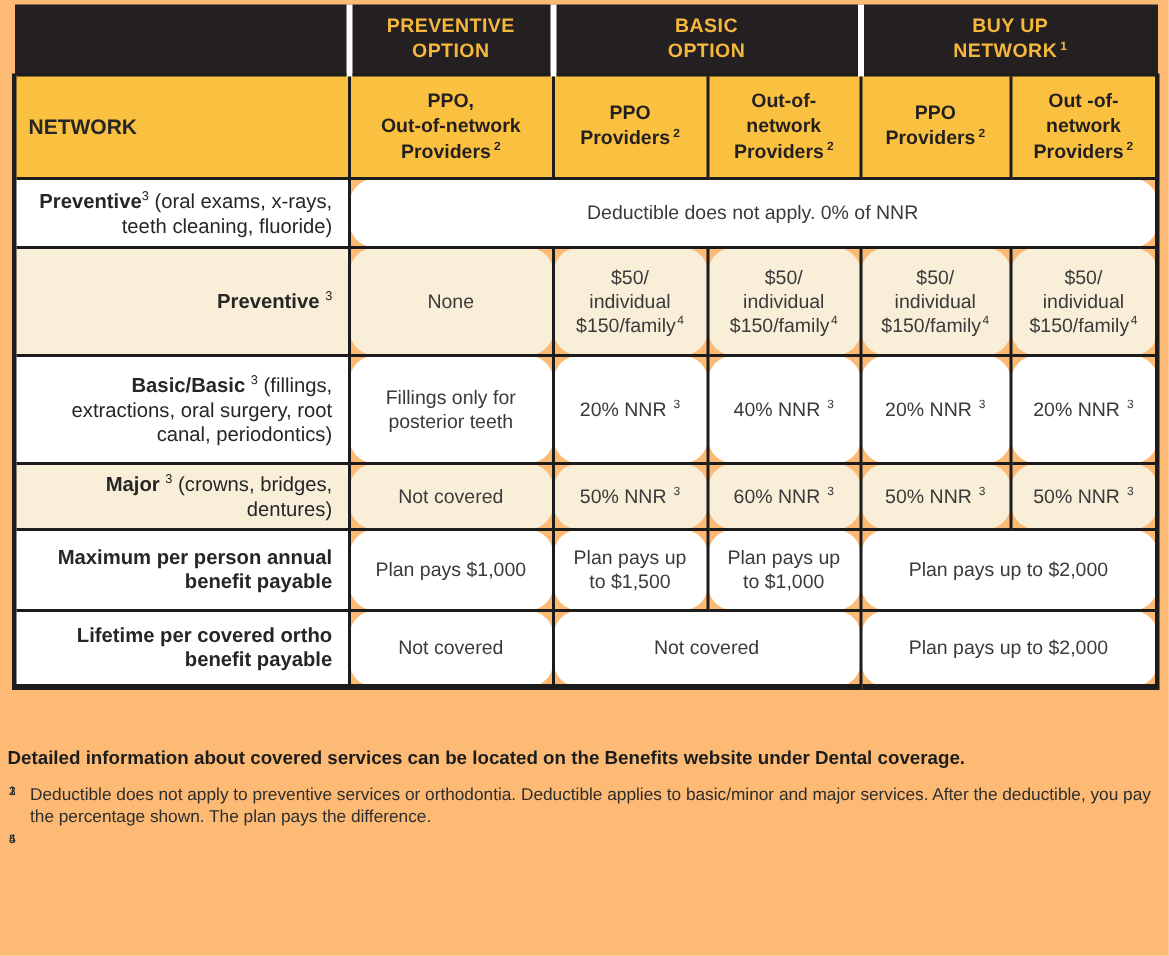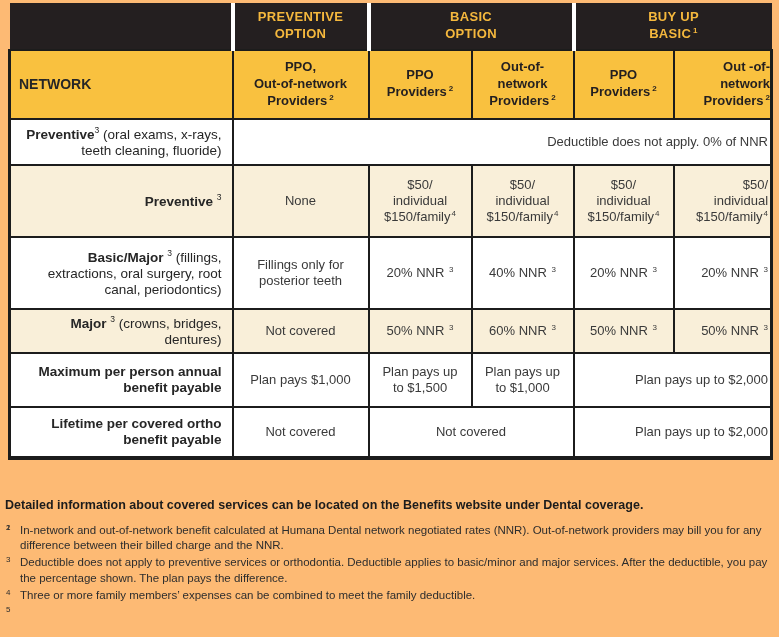--- a/index.html
+++ b/index.html
@@ -32,21 +32,21 @@
     line-height: 1.3;
     white-space: pre-line;
     letter-spacing: .3px;
   }
   .opt-row td.gap { border-right: 4px solid #ffffff; }
   .opt-row sup { font-size: 8px; vertical-align: super; margin-left: 2px; }
 
   
   .grid td { border: 2px solid #1c1c1c; }
   .grid td:first-child { border-left-width: 3px; text-align: right; }
-  .grid td.lastcol { border-right-width: 3px; text-align: right; }
+  .grid td.lastcol { border-right-width: 3px; }
   .lastrow td { border-bottom-width: 4px; }
 
   
   .network-row td {
     background: #f9c13f;
     height: 69px;
     text-align: center;
     font-weight: bold;
     color: #231f20;
     font-size: 13px;
@@ -74,20 +74,21 @@
   .lbl-bold { font-weight: bold; }
   .lbl-rest { font-weight: normal; }
   td.rowlabel sup { font-size: 8.5px; vertical-align: super; }
   td.val {
     text-align: center;
     font-size: 13px;
     color: #3a3a3a;
     line-height: 1.2;
     white-space: pre-line;
     padding: 2px 2px;
+    border-radius: 17px;
   }
   td.val sup { font-size: 8px; vertical-align: super; margin-left: 1px; }
 
   
   .notes {
     position: absolute;
     left: 5px; top: 498px;
     width: 768px;
     color: #2d2d2d;
   }
@@ -126,21 +127,21 @@
     </colgroup>
 
     <tbody>
         <tr class="opt-row">
       <td class="gap"></td>
       <td class="gap"><span>PREVENTIVE
 OPTION</span></td>
       <td class="gap" colspan="2"><span>BASIC
 OPTION</span></td>
       <td class="lastcol" colspan="2"><span>BUY UP
-BASIC</span><sup>1</sup></td>
+NETWORK</span><sup>1</sup></td>
     </tr>
 
     </tbody>
       <tbody class="grid">
     <tr class="network-row" style="height:69px">
       <td class="rowlabel">NETWORK</td>
       <td><span>PPO,
 Out-of-network
 Providers</span><sup>2</sup></td>
       <td><span>PPO
@@ -171,21 +172,21 @@
 $150/family</span><sup>4</sup></td>
       <td class="val"><span>$50/
 individual
 $150/family</span><sup>4</sup></td>
       <td class="val lastcol"><span>$50/
 individual
 $150/family</span><sup>4</sup></td>
     </tr>
 
     <tr class="rw" style="height:72px">
-      <td class="rowlabel"><span class="lbl-bold">Basic/Major</span> <sup>3</sup> <span class="lbl-rest">(fillings, extractions, oral surgery, root canal, periodontics)</span></td>
+      <td class="rowlabel"><span class="lbl-bold">Basic/Basic</span> <sup>3</sup> <span class="lbl-rest">(fillings, extractions, oral surgery, root canal, periodontics)</span></td>
       <td class="val"><span>Fillings only for
 posterior teeth</span></td>
       <td class="val"><span>20% NNR</span> <sup>3</sup></td>
       <td class="val"><span>40% NNR</span> <sup>3</sup></td>
       <td class="val"><span>20% NNR</span> <sup>3</sup></td>
       <td class="val lastcol"><span>20% NNR</span> <sup>3</sup></td>
     </tr>
 
     <tr class="rc" style="height:44px">
       <td class="rowlabel"><span class="lbl-bold">Major</span> <sup>3</sup> <span class="lbl-rest">(crowns, bridges, dentures)</span></td>
@@ -212,19 +213,19 @@
       <td class="val"><span>Not covered</span></td>
       <td class="val" colspan="2"><span>Not covered</span></td>
       <td class="val lastcol" colspan="2"><span>Plan pays up to $2,000</span></td>
     </tr>
     </tbody>
   </table>
 
   <div class="notes">
     <div class="note-intro">Detailed information about covered services can be located on the Benefits website under Dental coverage.</div>
     <div class="footnote"><sup>1</sup></div>
-    <div class="footnote"><sup>2</sup><span>In-network and out-of-network benefit calculated at Humana Dental network negotiated rates (NNR). Out-of-network providers may bill you for any difference between their billed charge and the NNR.</span></div>
+    <div class="footnote"><sup>2</sup></div>
     <div class="footnote"><sup>3</sup><span>Deductible does not apply to preventive services or orthodontia. Deductible applies to basic/minor and major services. After the deductible, you pay the percentage shown. The plan pays the difference.</span></div>
-    <div class="footnote"><sup>4</sup><span>Three or more family members’ expenses can be combined to meet the family deductible.</span></div>
+    <div class="footnote"><sup>4</sup></div>
     <div class="footnote"><sup>5</sup></div>
   </div>
 
 </div>
 
 </body></html>

